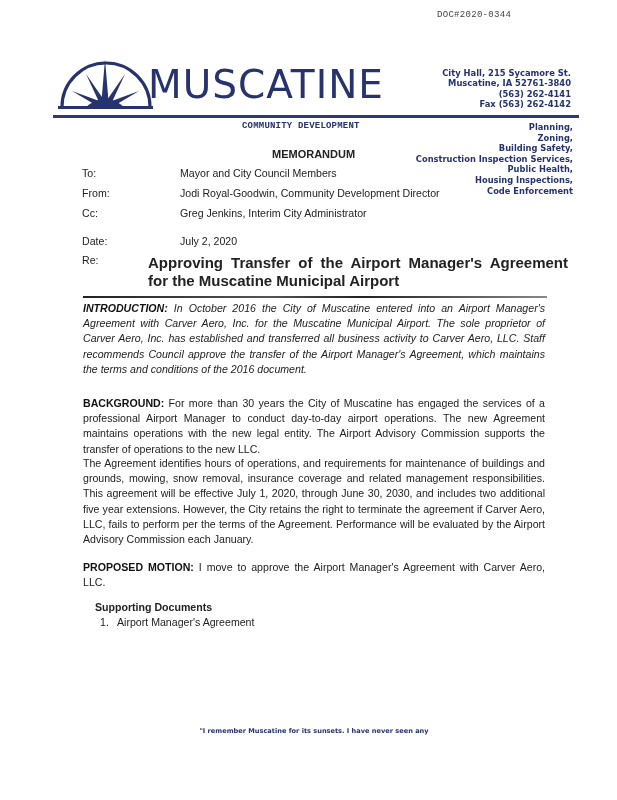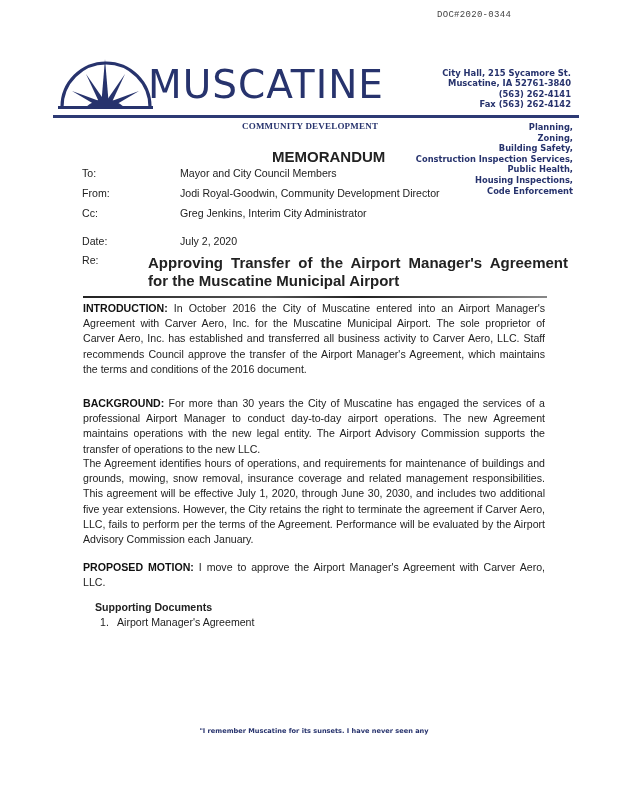--- a/index.html
+++ b/index.html
@@ -2,23 +2,23 @@
 <html><head>
 <meta charset="utf-8">
 <style>
   html, body { margin: 0; padding: 0; background: #ffffff; }
   body { width: 617px; height: 800px; position: relative; overflow: hidden; font-family: "Liberation Sans", sans-serif; color: #1a1a1a; }
   .docnum { position: absolute; left: 437px; top: 10px; font-family: "Liberation Mono", monospace; font-size: 9px; color: #444; letter-spacing: 0.3px; }
   .logo { position: absolute; left: 58px; top: 57px; width: 95px; height: 54px; }
   .brand { position: absolute; left: 148px; top: 62px; font-family: "DejaVu Sans", sans-serif; font-size: 39px; color: #27336d; letter-spacing: 1px; line-height: 46px; }
   .addr { position: absolute; right: 46px; top: 68px; text-align: right; font-family: "DejaVu Sans", sans-serif; font-weight: bold; font-size: 8.4px; line-height: 10.4px; color: #27336d; margin-left: 27px; }
   .rule-blue { position: absolute; left: 53px; top: 115px; width: 526px; height: 3px; background: #2d3a74; }
-  .dept { position: absolute; left: 242px; top: 121px; font-family: Liberation Serif, serif; font-weight: bold; font-size: 9px; color: #27336d; letter-spacing: 0.2px; }
+  .dept { position: absolute; left: 242px; top: 121px; font-family: Liberation Mono, monospace; font-weight: bold; font-size: 9px; color: #27336d; letter-spacing: 0.2px; }
   .services { position: absolute; right: 44px; top: 122px; text-align: right; font-family: "DejaVu Sans", sans-serif; font-weight: bold; font-size: 8.3px; line-height: 10.6px; color: #27336d; }
-  .memo { position: absolute; left: 272px; top: 148px; font-weight: bold; font-size: 15px; color: #222; }
+  .memo { position: absolute; left: 272px; top: 148px; font-weight: bold; font-size: 11px; color: #222; }
   .hdr-row { position: absolute; left: 82px; font-size: 10.6px; color: #222; }
   .hdr-row .lbl { position: absolute; left: 0; white-space: nowrap; }
   .hdr-row .val { position: absolute; left: 66px; white-space: nowrap; padding-left: 32px; }
   .re-val { position: absolute; left: 148px; top: 254px; width: 420px; font-weight: bold; font-size: 15px; line-height: 18px; color: #222; text-align: justify; }
   .re-lbl { position: absolute; left: 82px; top: 254px; font-size: 10.6px; color: #222; }
   .rule-black { position: absolute; left: 83px; top: 296px; width: 464px; height: 1.5px; background: linear-gradient(90deg, #222 0%, #555 40%, #222 60%, #888 100%); }
   .para { position: absolute; left: 83px; width: 462px; font-size: 10.6px; line-height: 15.2px; color: #222; text-align: justify; }
   .para b { color: #111; }
   .supp-title { position: absolute; left: 83px; top: 601px; font-weight: bold; font-size: 10.6px; color: #222; padding-left: 12px; }
   .supp-item { position: absolute; left: 100px; top: 616px; font-size: 10.6px; color: #222; }
@@ -79,21 +79,21 @@
 </div>
 <div class="hdr-row" style="top:235px;">
   <span class="lbl">Date:</span>
   <span class="val">July 2, 2020</span>
 </div>
 <div class="re-lbl">Re:</div>
 <div class="re-val">Approving Transfer of the Airport Manager's Agreement for the Muscatine Municipal Airport</div>
 
 <div class="rule-black"></div>
 
-<div class="para" style="top:301px;">
+<div class="para" style="top:301px;font-style:italic;">
   <b>INTRODUCTION:</b><span> In October 2016 the City of Muscatine entered into an Airport Manager's Agreement with Carver Aero, Inc. for the Muscatine Municipal Airport. The sole proprietor of Carver Aero, Inc. has established and transferred all business activity to Carver Aero, LLC. Staff recommends Council approve the transfer of the Airport Manager's Agreement, which maintains the terms and conditions of the 2016 document.</span>
 </div>
 
 <div class="para" style="top:396px;">
   <b>BACKGROUND:</b><span> For more than 30 years the City of Muscatine has engaged the services of a professional Airport Manager to conduct day-to-day airport operations. The new Agreement maintains operations with the new legal entity. The Airport Advisory Commission supports the transfer of operations to the new LLC.</span>
 </div>
 
 <div class="para" style="top:456px;">The Agreement identifies hours of operations, and requirements for maintenance of buildings and grounds, mowing, snow removal, insurance coverage and related management responsibilities.  This agreement will be effective July 1, 2020, through June 30, 2030, and includes two additional five year extensions. However, the City retains the right to terminate the agreement if Carver Aero, LLC, fails to perform per the terms of the Agreement. Performance will be evaluated by the Airport Advisory Commission each January.</div>
 
 <div class="para" style="top:560px;">

